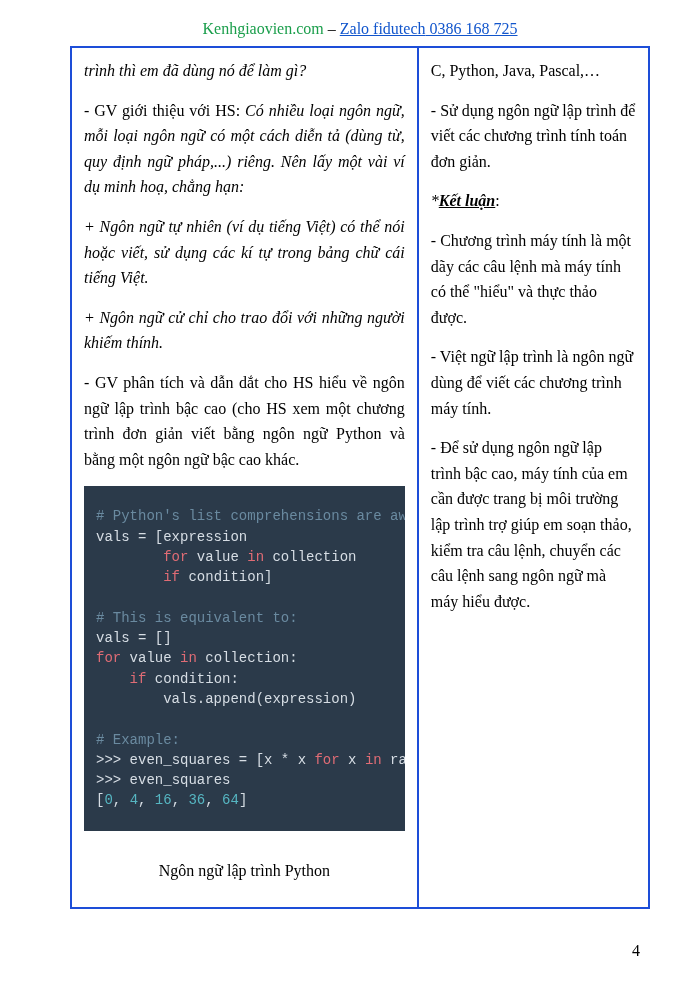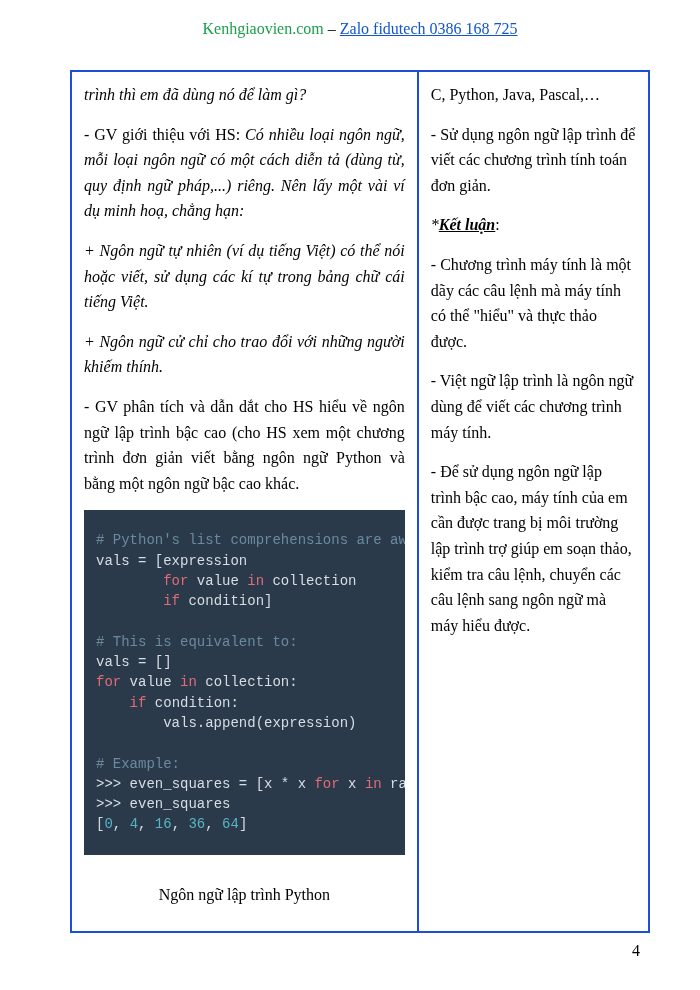--- a/index.html
+++ b/index.html
@@ -8,21 +8,21 @@
     height: 990px;
     background: #fff;
     font-family: "Times New Roman", Times, serif;
     font-size: 16px;
     color: #000;
     position: relative;
     padding: 20px 50px 50px 70px;
   }
   .header {
     text-align: center;
-    margin-bottom: 32px;
+    margin-bottom: 8px;
     font-size: 16px;
   }
   .header .site { color: #1a9e4b; }
   .header .dash { color: #000; }
   .header .zalo { color: #1155cc; text-decoration: underline; }
   .header .phone { color: #1155cc; text-decoration: underline; }
   table.main {
     width: 100%;
     border-collapse: collapse;
     table-layout: fixed;

